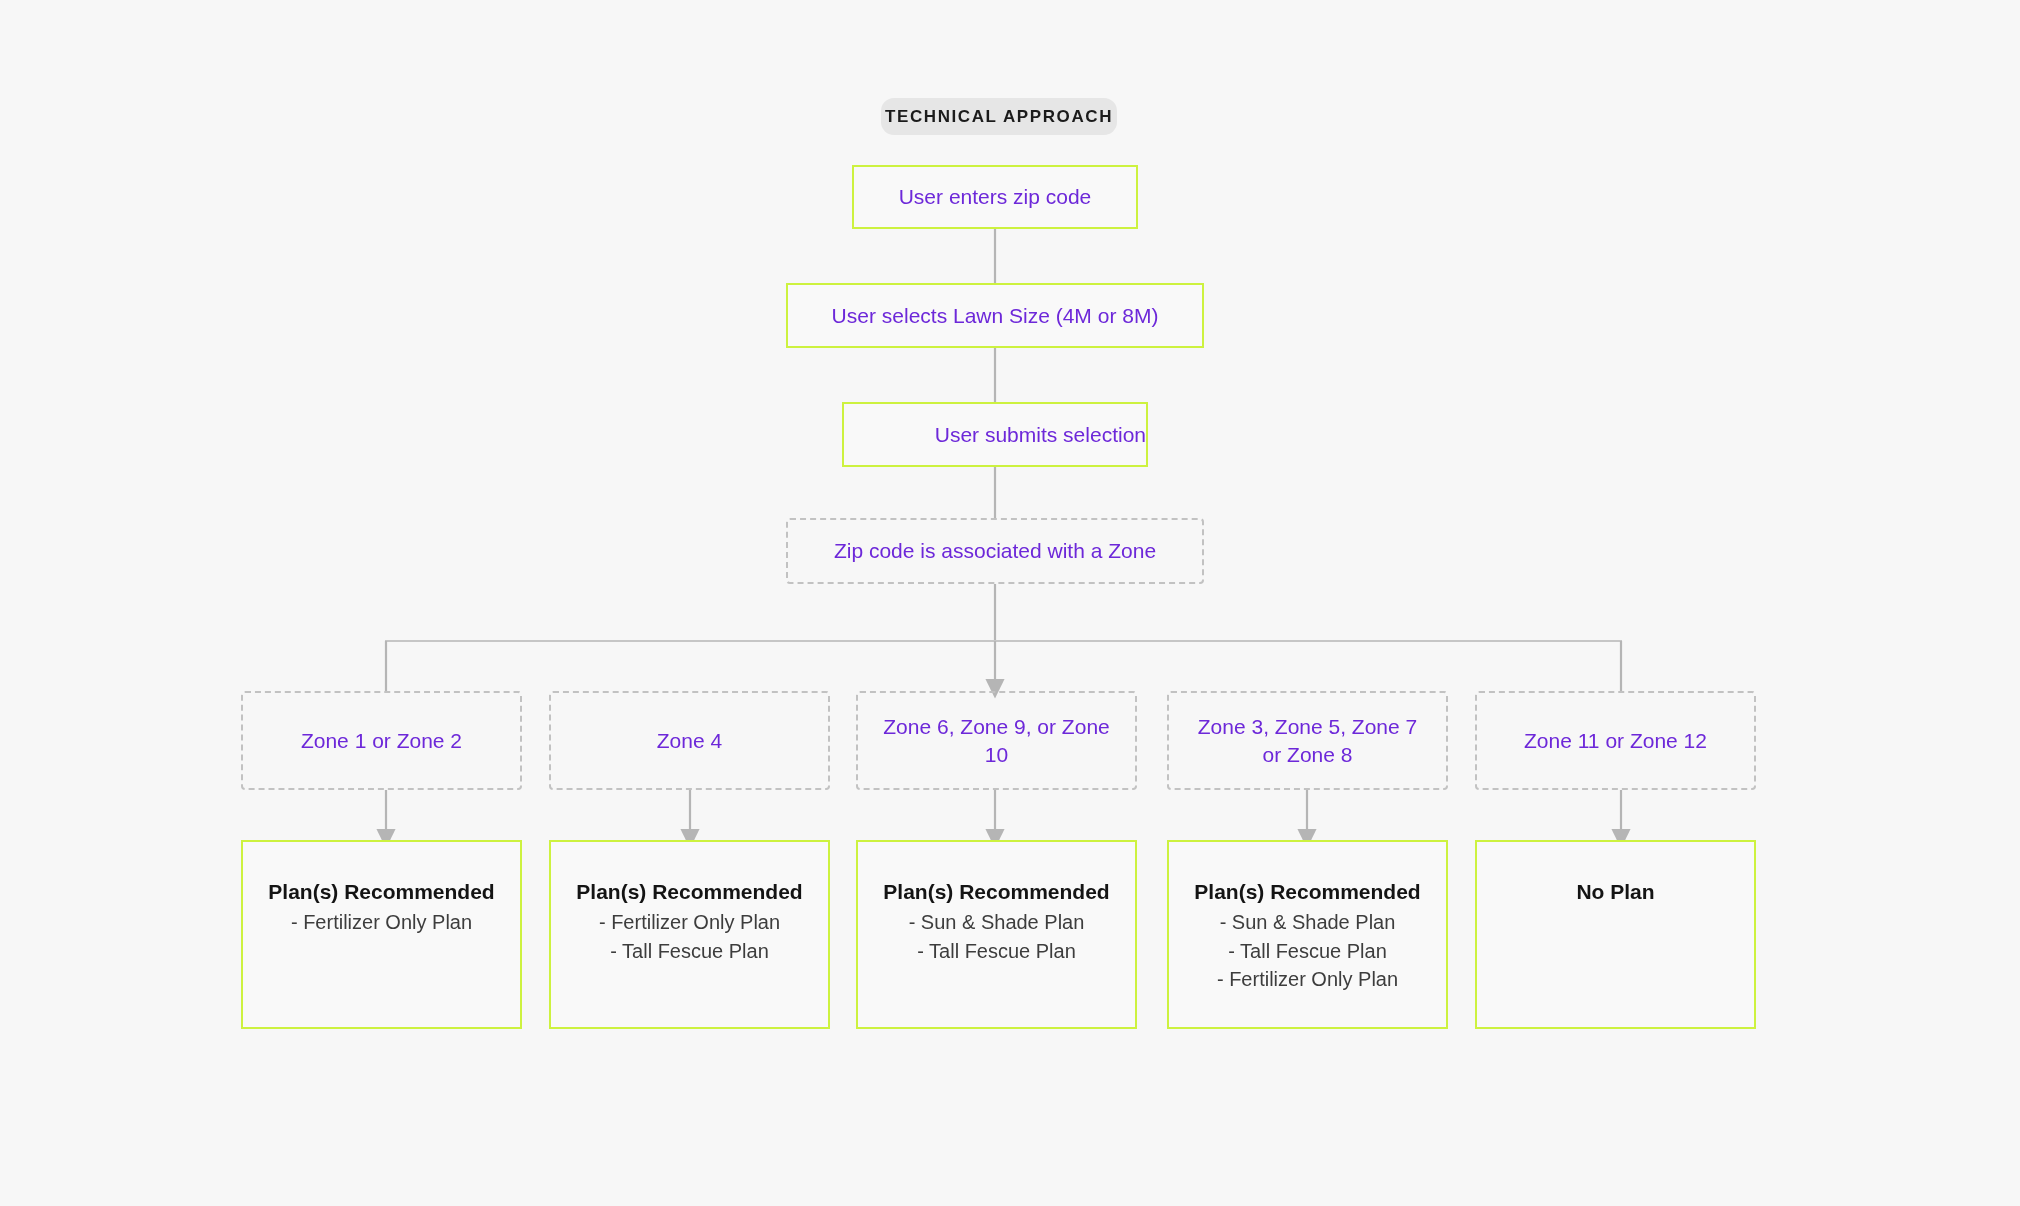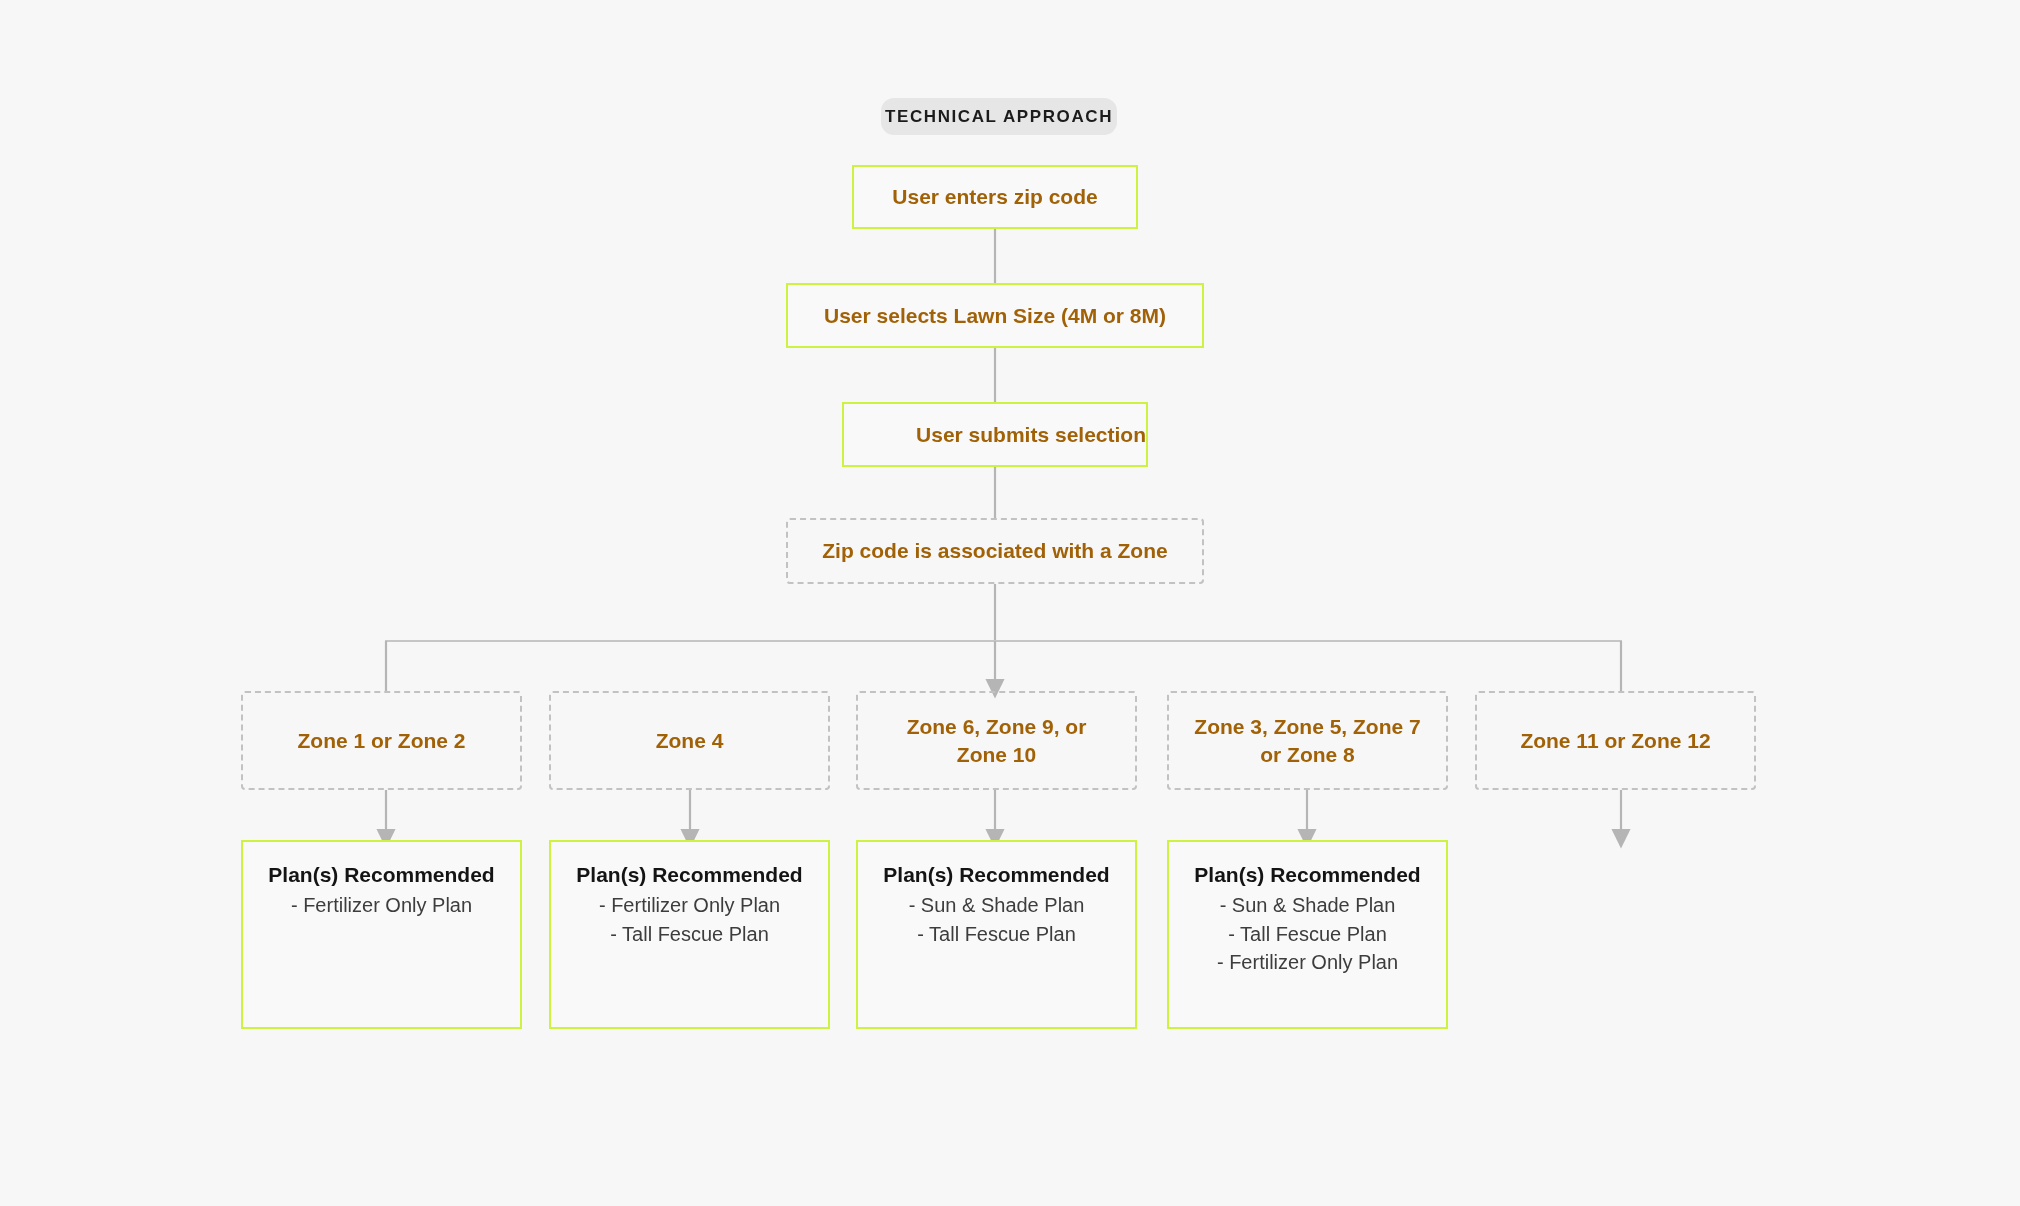--- a/index.html
+++ b/index.html
@@ -52,23 +52,23 @@
   }
   .solid {
     border: 2px solid #cdf23f;
   }
   .dashed {
     border: 2px dashed #c2c2c2;
     border-radius: 4px;
     background: transparent;
   }
   .node-title {
-    color: #a16207;
+    color: #6d28d9;
     font-size: 21px;
-    font-weight: bold;
+    font-weight: normal;
     line-height: 1.32;
   }
   .plan-head {
     color: #141414;
     font-size: 21px;
     font-weight: bold;
     line-height: 1.3;
   }
   .plan-list {
     margin: 3px 0 0 0;
@@ -77,21 +77,21 @@
   }
   .plan-list li {
     color: #3d3d3d;
     font-size: 20px;
     line-height: 1.42;
     font-weight: 400;
     white-space: nowrap;
   }
   .plan-box {
     justify-content: flex-start;
-    padding-top: 19px;
+    padding-top: 36px;
   }
 </style>
 </head>
 <body>
 
 <div id="stage">
 
   <svg id="edges" viewBox="0 0 2020 1206">
     <defs>
       <marker id="arrow" markerWidth="11" markerHeight="11" refX="4.2" refY="5" orient="auto" markerUnits="strokeWidth">
@@ -181,14 +181,18 @@
 
   <div class="node solid plan-box" style="left:1167px; top:840px; width:281px; height:189px;">
     <div class="plan-head">Plan(s) Recommended</div>
     <ul class="plan-list">
       <li>- Sun &amp; Shade Plan</li>
       <li>- Tall Fescue Plan</li>
       <li>- Fertilizer Only Plan</li>
     </ul>
   </div>
 
+  <div class="node solid plan-box" style="left:1475px; top:840px; width:281px; height:189px;">
+    <div class="plan-head">No Plan</div>
+    <ul class="plan-list"></ul>
+  </div>
 
 </div>
 
 </body></html>

